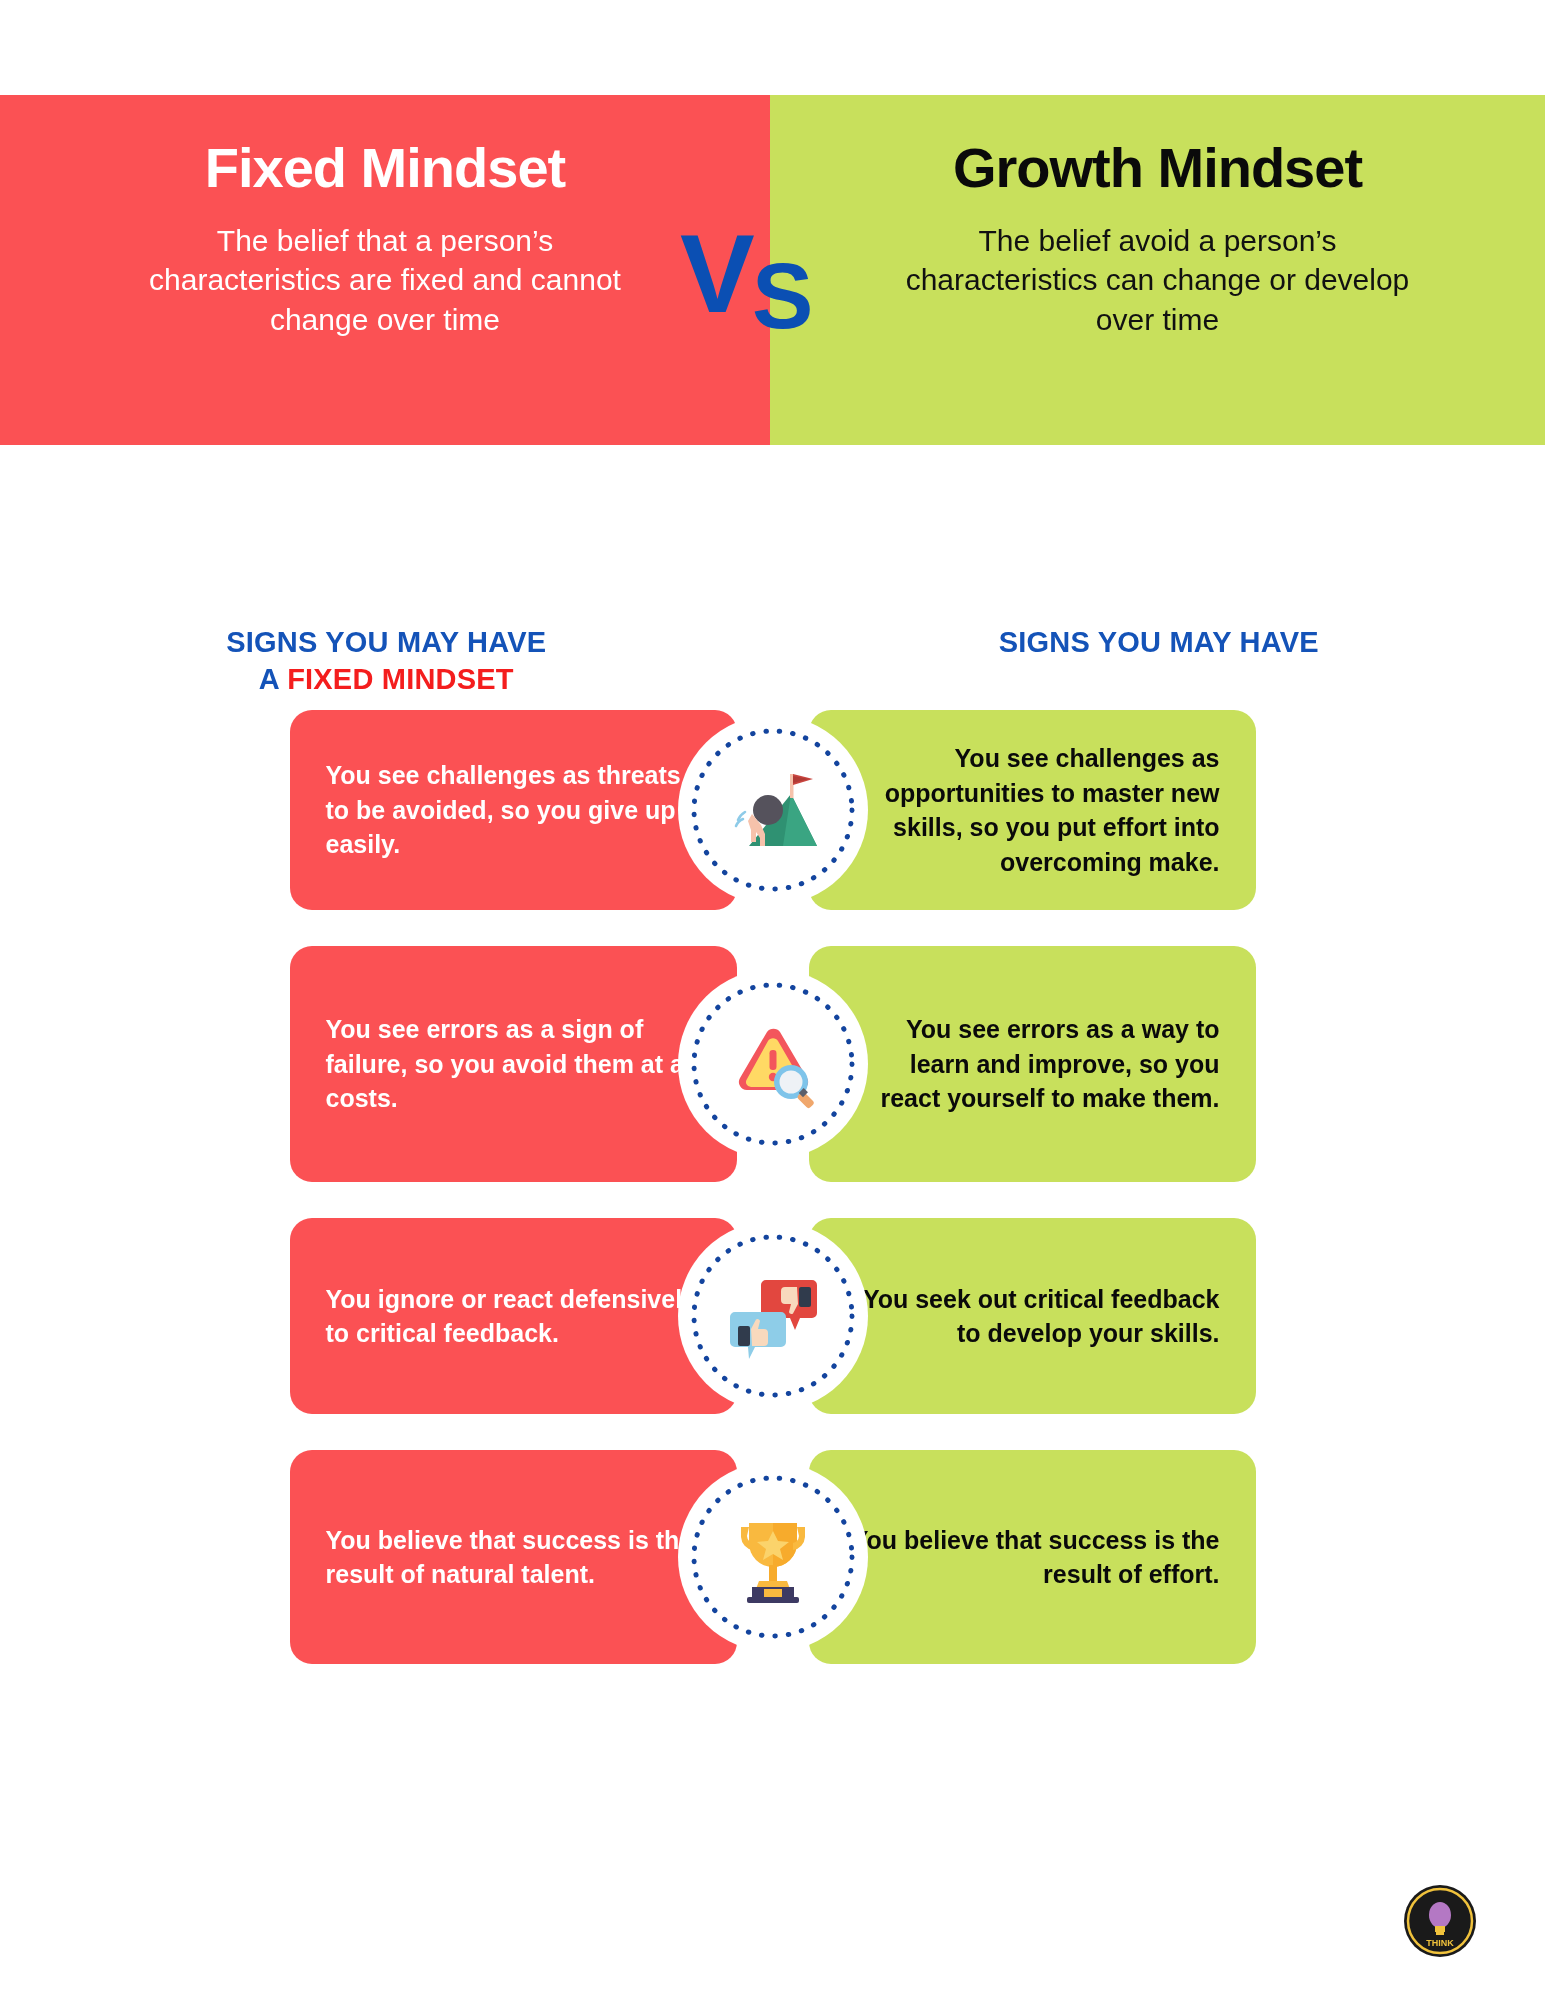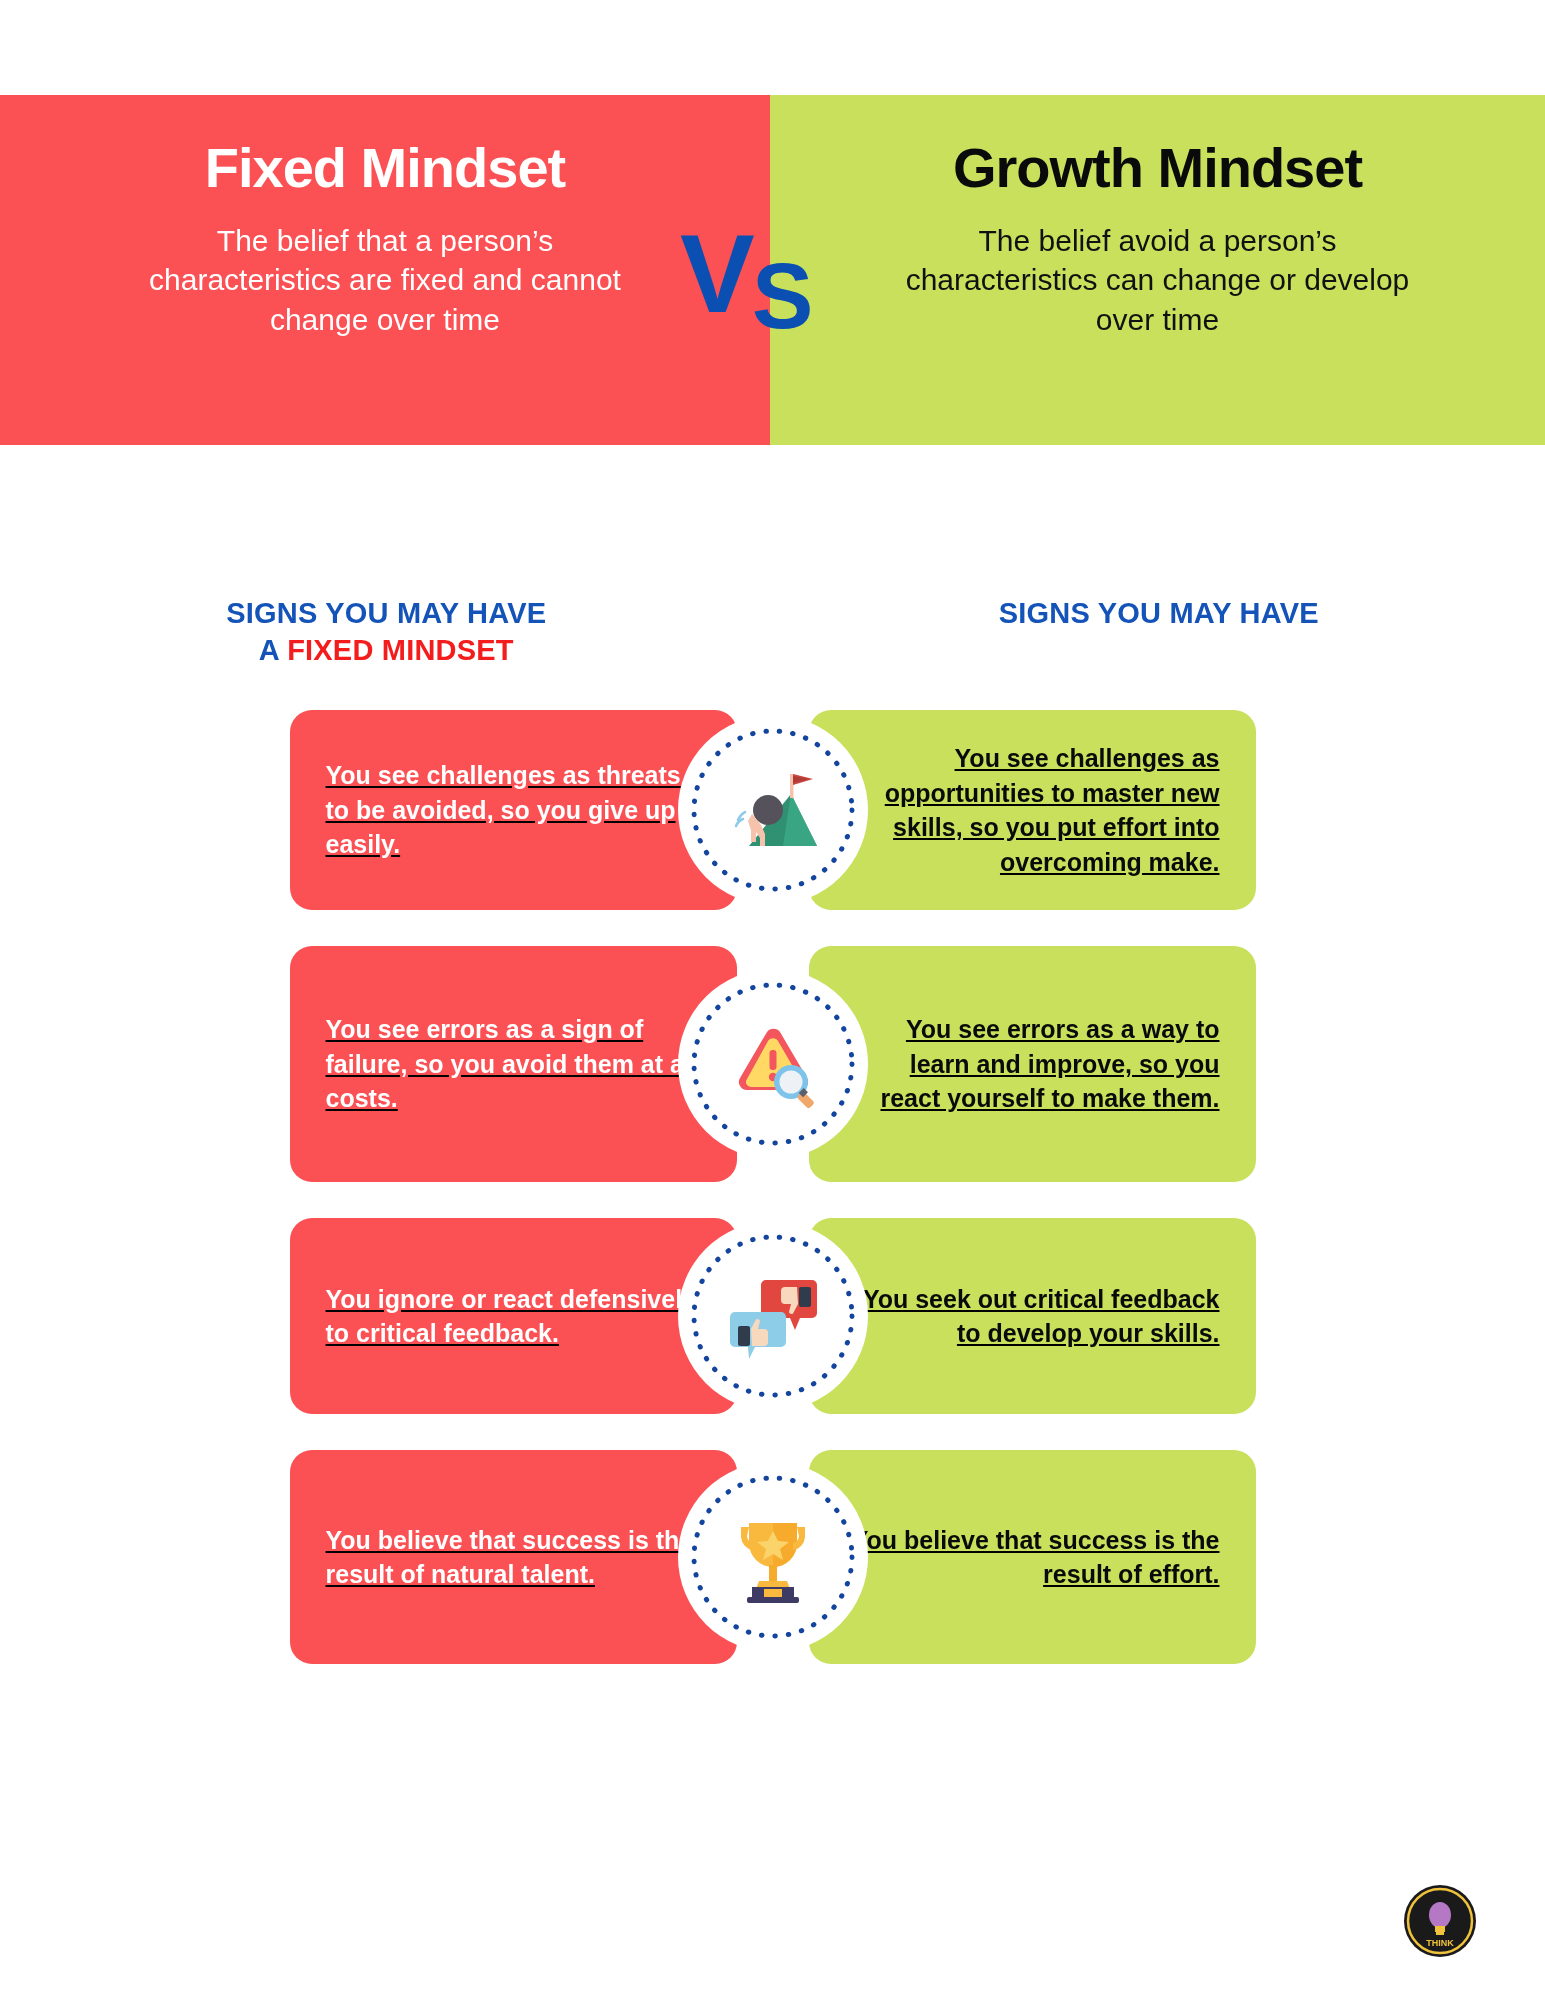--- a/index.html
+++ b/index.html
@@ -54,42 +54,41 @@
     transform:translateX(-50%);
     z-index:5;
     width:190px; height:120px;
     pointer-events:none;
   }
   .vs-badge svg { display:block; }
 
   
   .sections {
     position:absolute;
-    left:0; top:595px;
+    left:0; top:624px;
     width:1545px;
     display:flex;
   }
   .sec-col { width:50%; text-align:center; }
   .sec-head {
     font-size:29px;
     font-weight:bold;
     line-height:1.28;
     letter-spacing:0.2px;
   }
   .sec-blue { color:#1453b8; }
   .sec-red  { color:#f41d1d; }
   .sec-green{ color:#0d8a37; }
   .sec-line2 { display:block; }
 
   
   .rows {
     position:absolute;
     left:0; top:710px;
     width:1545px;
-    text-decoration:underline;
   }
   .row {
     position:relative;
     width:1545px;
     display:flex;
     justify-content:center;
     margin-bottom:36px;
   }
   .card {
     border-radius:22px;

